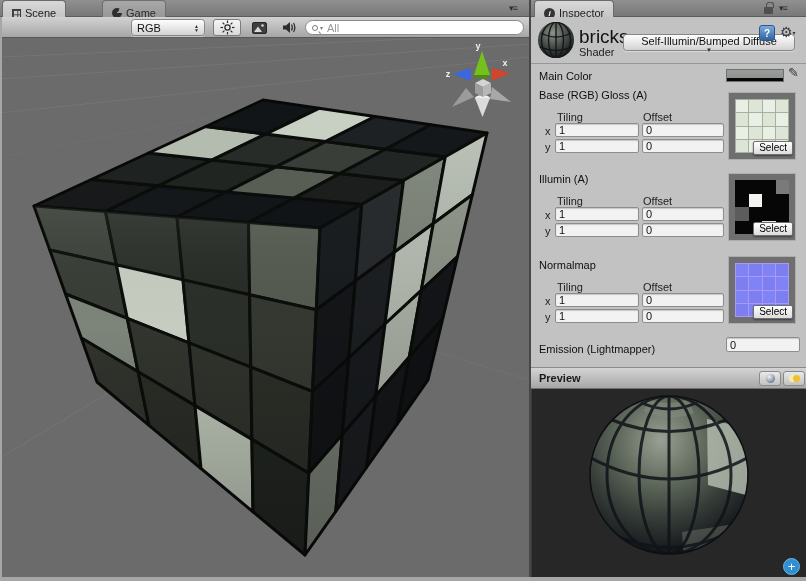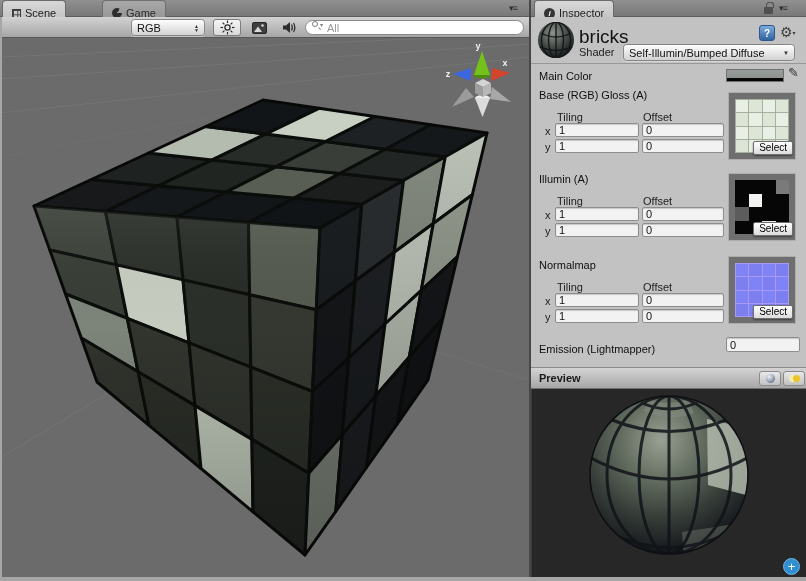--- a/index.html
+++ b/index.html
@@ -26,35 +26,35 @@
   
   #toolbar{position:absolute;left:0;top:17px;width:529px;height:21px;
     background:linear-gradient(#d2d2d2,#a6a6a6);border-bottom:1px solid #585858;}
   .mac{background:linear-gradient(#fefefe,#d2d2d2);border:1px solid #868686;border-radius:3.5px;
        height:17px;display:flex;align-items:center;padding:0 5px;box-shadow:0 1px 1px rgba(255,255,255,.4);}
   .dd{justify-content:space-between;}
   .updn{display:flex;flex-direction:column;line-height:4px;font-size:5px;color:#333;margin-left:6px;}
   .tbtn{position:absolute;top:2px;height:17px;width:28px;display:flex;align-items:center;justify-content:center;}
   .tbtn.pressed{background:linear-gradient(#f6f6f6,#dadada);border:1px solid #7d7d7d;border-radius:3px;}
   #search{position:absolute;left:305px;top:3px;width:219px;height:15px;background:#fff;
-    border:1px solid #8a8a8a;border-radius:8px;display:flex;padding:0 6px;gap:2px;}
+    border:1px solid #8a8a8a;border-radius:8px;display:flex;align-items:center;padding:0 6px;gap:2px;}
   .mag{width:6px;height:6px;border:1.4px solid #7c7c7c;border-radius:50%;position:relative;flex:0 0 auto;}
   .mag:after{content:'';position:absolute;width:3px;height:1.4px;background:#7c7c7c;
     transform:rotate(45deg);left:5px;top:6px;}
   .scope-arrow{font-size:6px;color:#7c7c7c;}
   #search input{border:none;outline:none;flex:1;font-size:11px;color:#333;background:transparent;min-width:0;}
   #search input::placeholder{color:#9a9a9a;}
   
   #divider{position:absolute;left:529px;top:0;width:2px;height:581px;background:#474747;}
   #inspector{position:absolute;left:531px;top:0;width:275px;height:581px;background:#c2c2c2;}
   #insp-header{position:absolute;left:0;top:17px;width:275px;height:47px;background:#c2c2c2;
     border-bottom:1px solid #989898;}
   .mat-name{position:absolute;left:48px;top:9px;font-size:19px;color:#111;}
   .shader-lab{position:absolute;left:48px;top:29px;color:#222;}
-  .shader-dd{position:absolute;left:92px;top:27px;width:172px;height:17px;font-size:11px;}
+  .shader-dd{position:absolute;left:92px;top:17px;width:172px;height:17px;font-size:11px;flex-direction:column;}
   .help-ico{position:absolute;left:228px;top:8px;width:16px;height:16px;border-radius:3px;
     background:linear-gradient(#7cabdd,#33639f);border:1px solid #2c568c;color:#fff;font-weight:bold;
     font-size:10px;display:flex;align-items:center;justify-content:center;}
   .gear{position:absolute;left:249px;top:7px;font-size:14px;color:#3d3d3d;}
   .gear small{font-size:6px;vertical-align:2px;}
   .lock{position:absolute;width:9px;height:7px;background:#4f4f4f;border-radius:1px;}
   .lock:before{content:'';position:absolute;top:-5px;left:1.5px;width:6px;height:5px;
     border:1.5px solid #4f4f4f;border-bottom:none;border-radius:3px 3px 0 0;}
   #insp-body{position:absolute;left:0;top:64px;width:275px;height:303px;padding-left:42px;}
   .plabel{position:absolute;color:#0f0f0f;}

